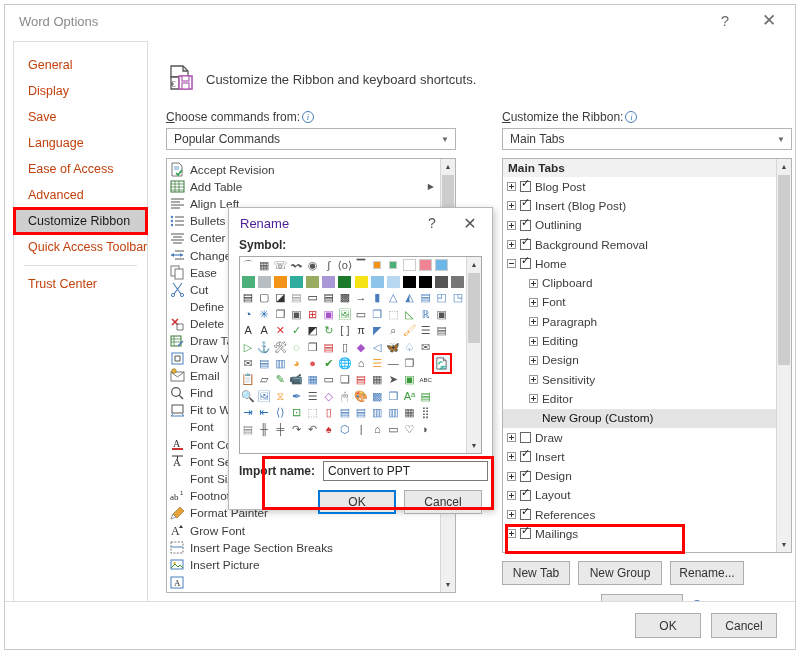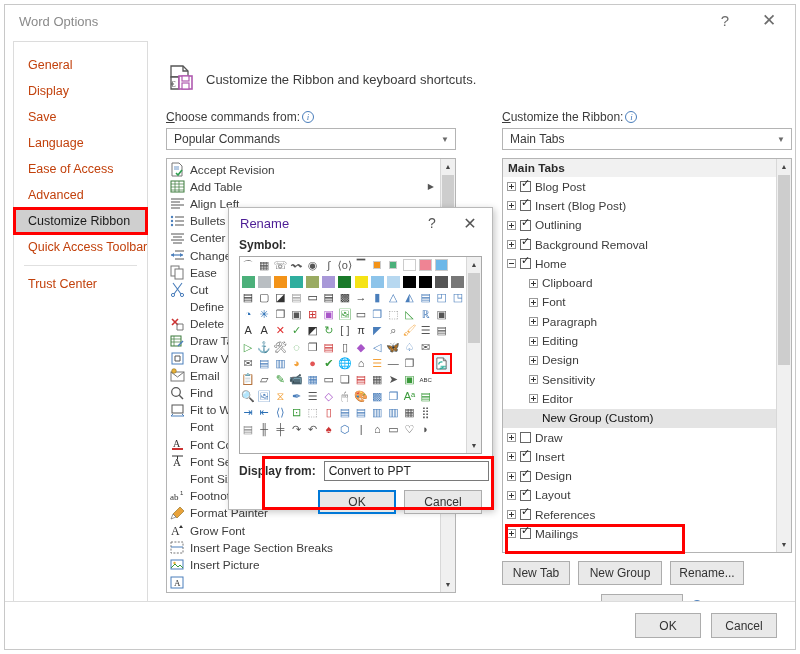--- a/index.html
+++ b/index.html
@@ -1094,21 +1094,21 @@
           </div>
         </div>
       <div class="scrollbar">
         <div class="sb-btn">▲</div>
         <div class="sb-thumb" style="top:16px; height:70px;"></div>
         <div class="sb-btn bottom">▼</div>
       </div>
     </div>
 
     <div id="display-row">
-      <span class="dlbl">Display from:</span>
+      <span class="dlbl">Import name:</span>
       <input id="display-name-input" type="text" value="Convert to PPT" style="">
     </div>
 
     <div id="rename-btn-row">
       <span class="btn primary">OK</span>
       <span class="btn">Cancel</span>
     </div>
   </div>
 </div>
 

